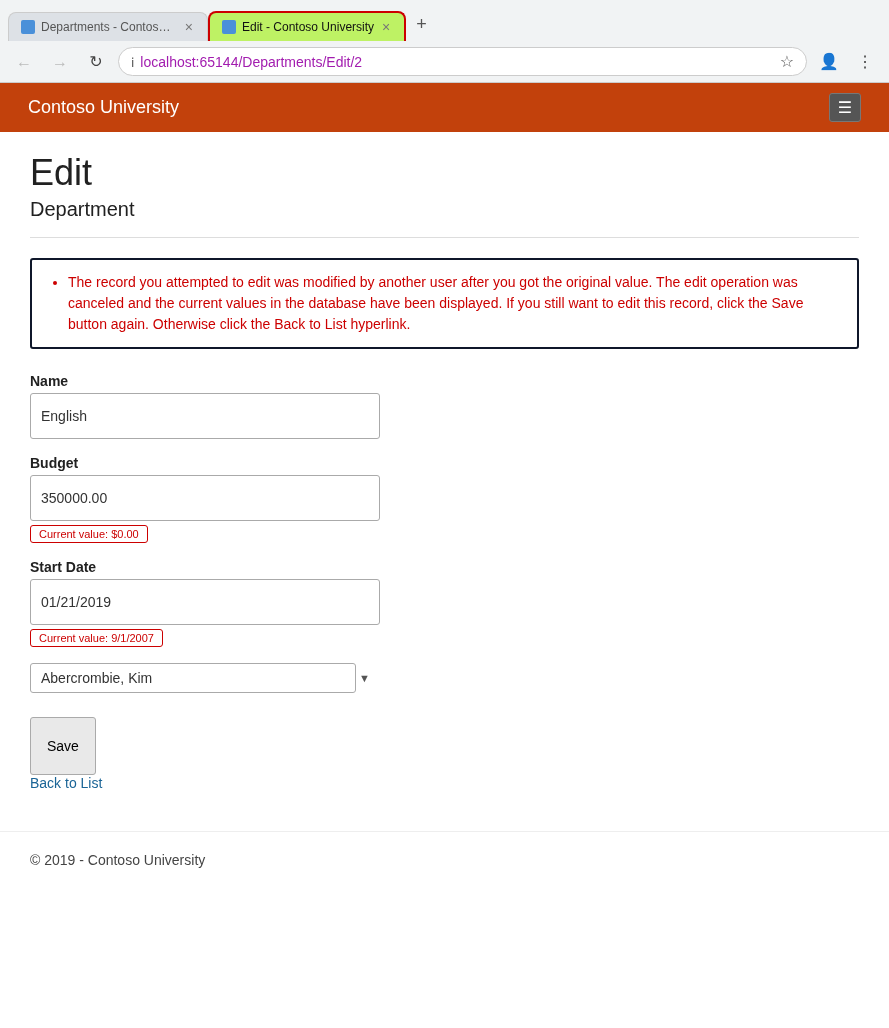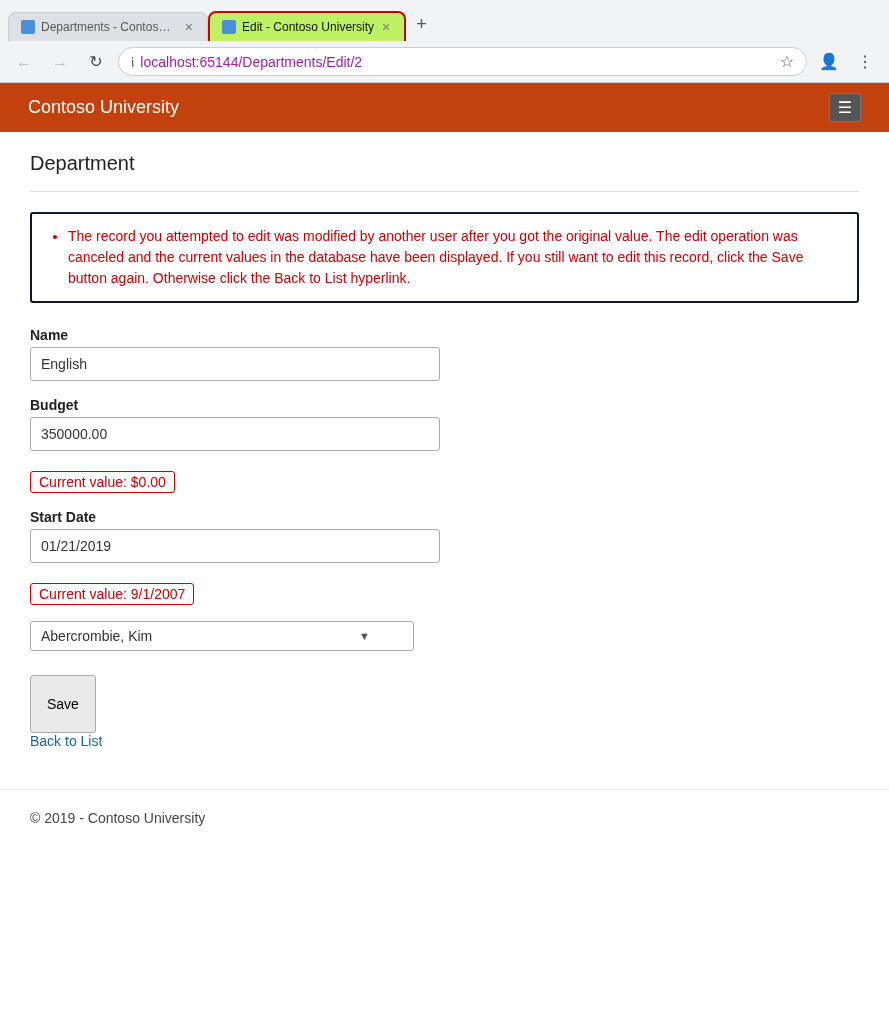--- a/index.html
+++ b/index.html
@@ -55,37 +55,37 @@
       margin-bottom: 24px;
       color: #c00;
     }
     .error-box ul { padding-left: 20px; }
     .error-box li { line-height: 1.5; font-size: 14px; }
 
     
     .form-group { margin-bottom: 16px; }
     .form-label { display: block; font-weight: 700; font-size: 14px; margin-bottom: 4px; }
     .form-input {
-      display: block; width: 410px; padding: 8px 10px;
+      display: block; width: 350px; padding: 14px 10px;
       border: 1px solid #aaa; border-radius: 3px; font-size: 14px; color: #333;
     }
     .form-select {
-      display: block; width: 384px; padding: 6px 10px;
+      display: block; width: 326px; padding: 6px 10px;
       border: 1px solid #aaa; border-radius: 3px; font-size: 14px; color: #333;
       appearance: none; background: #fff;
     }
     .select-wrapper { position: relative; display: inline-block; width: 350px; }
     .select-wrapper::after {
       content: '▼'; position: absolute; right: 10px; top: 50%;
       transform: translateY(-50%); pointer-events: none; font-size: 11px; color: #555;
     }
     .current-value {
-      display: inline-block; margin-top: 20px;
+      display: inline-block; margin-top: 4px;
       border: 1px solid #c00; border-radius: 3px;
-      padding: 2px 8px; color: #c00; font-size: 14px;
+      padding: 2px 8px; color: #c00; font-size: 11px;
     }
 
     
     .btn-save {
       background: #e9e9e9; border: 1px solid #aaa; border-radius: 3px;
       padding: 20px 16px; font-size: 14px; cursor: pointer; margin-top: 8px;
     }
 
     
     .back-link { display: block; color: #1a6496; text-decoration: none; font-size: 14px; }
@@ -124,20 +124,21 @@
   </div>
 </div>
 
 <div class="app-navbar">
   <span class="app-title">Contoso University</span>
   <button class="navbar-toggle">☰</button>
 </div>
 
 <div class="main-content">
 
+  <h1 class="page-heading">Edit</h1>
   <h4 class="page-subheading">Department</h4>
 
   <hr>
 
   <div class="error-box">
     <ul>
       <li>The record you attempted to edit was modified by another user after you got the original value. The edit operation was canceled and the current values in the database have been displayed. If you still want to edit this record, click the Save button again. Otherwise click the Back to List hyperlink.</li>
     </ul>
   </div>
 

